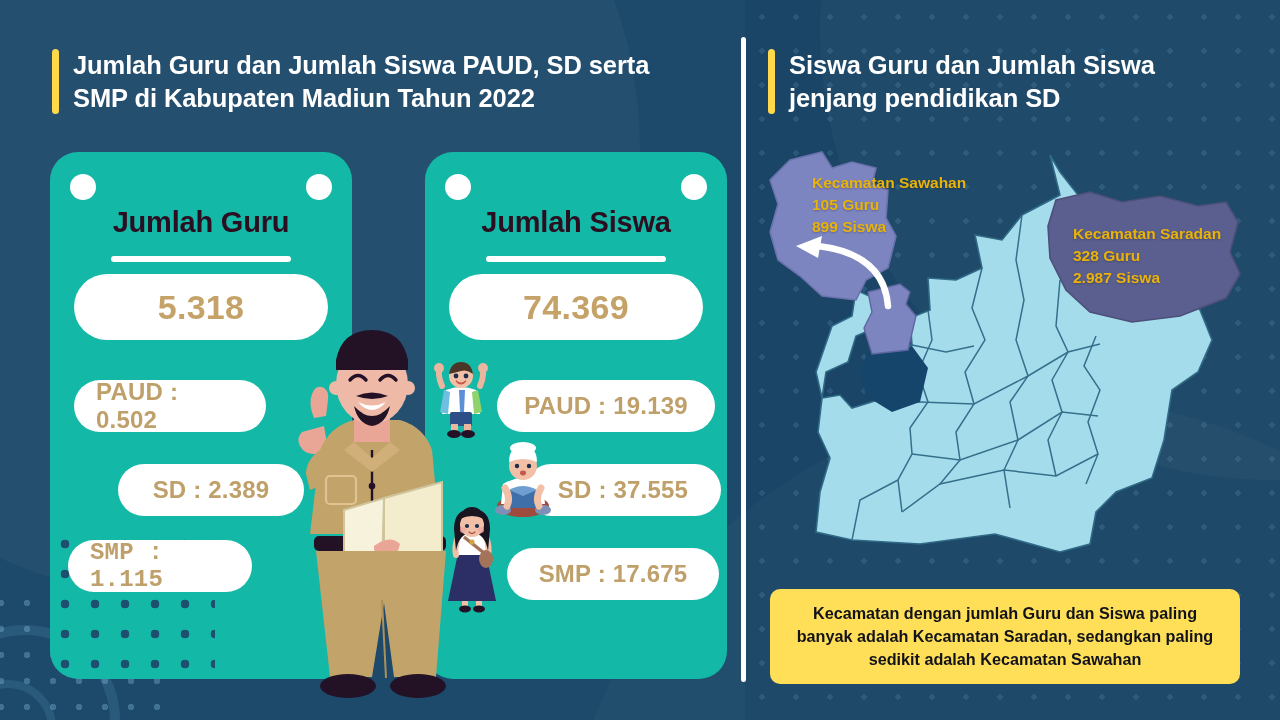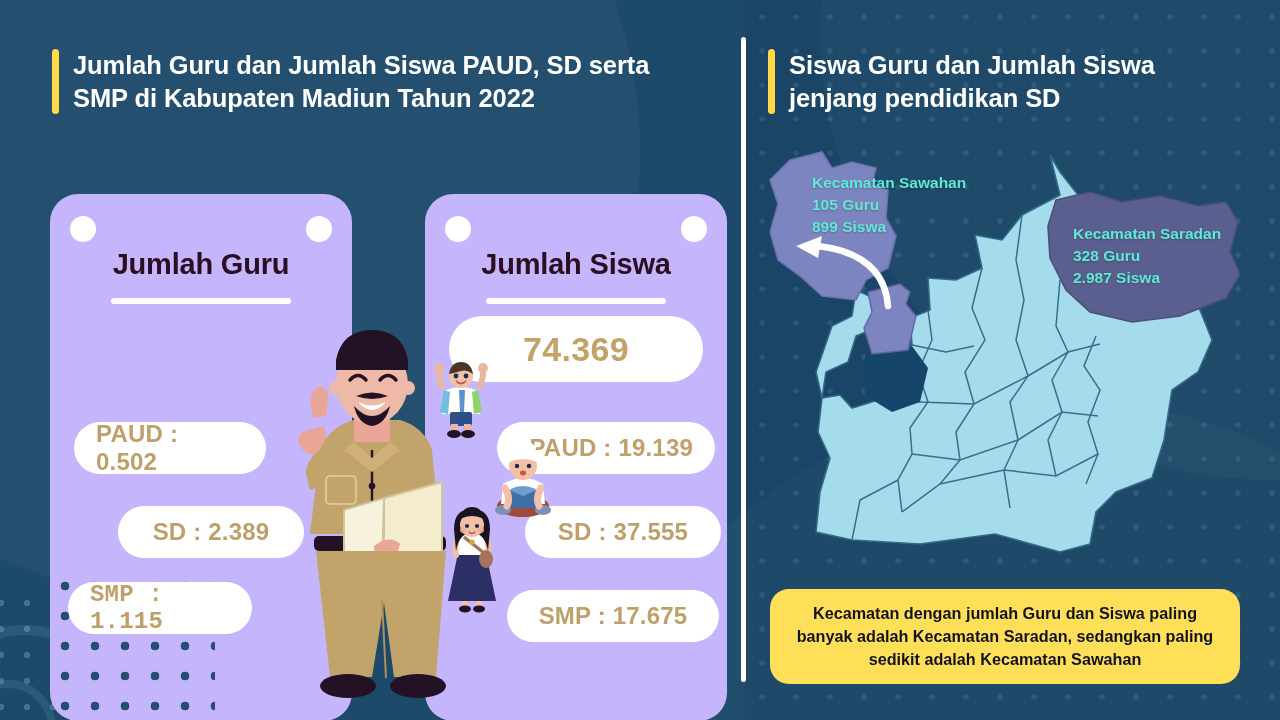--- a/index.html
+++ b/index.html
@@ -49,23 +49,22 @@
   #title-right{left:768px;top:49px;width:470px;}
   #title-right .accent-bar{height:65px;}
 
   .v-divider{
     position:absolute;left:741px;top:37px;width:5px;height:645px;
     background:#ffffff;border-radius:3px;
   }
 
   
   .card{
-    position:absolute;background:#c4b5fd;border-radius:28px;
+    position:absolute;background:#14b8a6;border-radius:28px;
     overflow:hidden;
-    margin-top:42px;
   }
   #card-guru{left:50px;top:152px;width:302px;height:527px;}
   #card-siswa{left:425px;top:152px;width:302px;height:527px;}
   .card-dots{
     position:absolute;left:0;bottom:0;width:165px;height:150px;
     background-image:radial-gradient(circle, #1d4a6b 4.2px, transparent 4.6px);
     background-size:30px 30px;opacity:.95;pointer-events:none;
   }
   .punch{
     position:absolute;width:26px;height:26px;border-radius:50%;background:#ffffff;top:22px;
@@ -92,46 +91,46 @@
     display:flex;align-items:center;justify-content:center;
     padding:0 22px;box-sizing:border-box;
   }
   .mini-pill span{color:#bfa06a;font-size:24px;font-weight:bold;letter-spacing:.2px;}
 
   
   #guru-p0{left:24px;top:228px;width:192px;}
   #guru-p1{left:68px;top:312px;width:186px;}
   #guru-p2{left:18px;top:388px;width:184px;font-family:Liberation Mono, monospace;}
   
-  #siswa-p0{left:72px;top:228px;width:218px;justify-content:flex-end;}
+  #siswa-p0{left:72px;top:228px;width:218px;}
   #siswa-p1{left:100px;top:312px;width:196px;}
   #siswa-p2{left:82px;top:396px;width:212px;}
 
   
   #teacher{position:absolute;left:262px;top:300px;width:220px;height:420px;}
 
   
   .student{position:absolute;}
   #student-paud{left:430px;top:358px;width:62px;height:80px;}
   #student-sd{left:487px;top:440px;width:72px;height:80px;}
   #student-smp{left:440px;top:505px;width:64px;height:108px;}
 
   
   #map-wrap{position:absolute;left:760px;top:140px;width:500px;height:440px;}
   .map-label{
-    position:absolute;color:#5eead4;font-weight:bold;font-size:15.5px;line-height:1.42;
+    position:absolute;color:#eab308;font-weight:bold;font-size:15.5px;line-height:1.42;
     white-space:pre-line;text-shadow:0 1px 2px rgba(0,0,0,.25);
   }
   #label-sawahan{left:812px;top:172px;}
   #label-saradan{left:1073px;top:223px;}
 
   
   #note-box{
     position:absolute;left:770px;top:589px;width:470px;
-    background:#ffdf57;border-radius:19px;padding:13px 18px;box-sizing:border-box;
+    background:#ffdf57;border-radius:10px;padding:13px 18px;box-sizing:border-box;
     text-align:center;color:#12131a;font-weight:bold;font-size:16.2px;line-height:1.42;
   }
 </style>
 </head>
 <body>
 
 <div id="stage">
 
   <div class="bg-base"></div>
   <div class="bg-arc bg-arc1"></div>
@@ -155,20 +154,23 @@
   </div>
 
   <div class="v-divider"></div>
 
   <div class="card" id="card-guru">
     <div class="card-dots"></div>
     <div class="punch punch-l"></div>
     <div class="punch punch-r"></div>
     <div class="card-heading">Jumlah Guru</div>
     <div class="heading-rule"></div>
+    <div class="big-pill">
+      <span>5.318</span>
+    </div>
     <div class="mini-pill" id="guru-p0">
       <span>PAUD : 0.502</span>
     </div>
     <div class="mini-pill" id="guru-p1">
       <span>SD : 2.389</span>
     </div>
     <div class="mini-pill" id="guru-p2">
       <span>SMP : 1.115</span>
     </div>
   </div>

